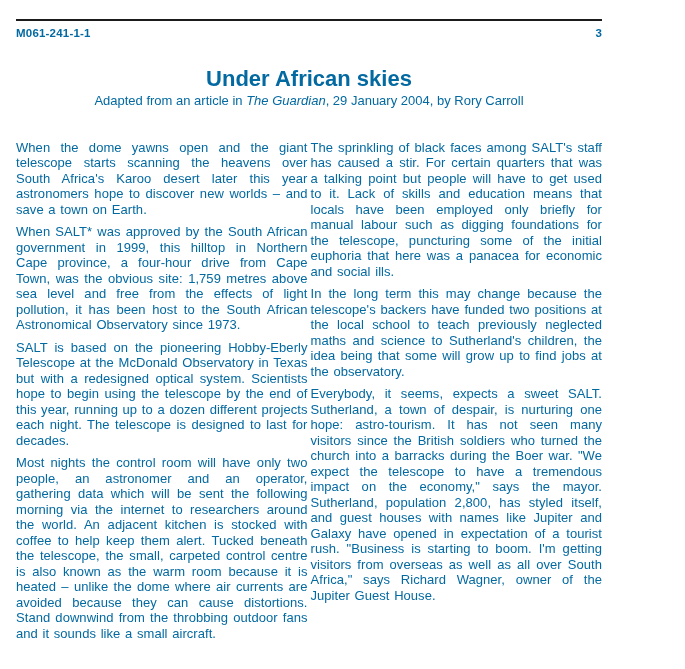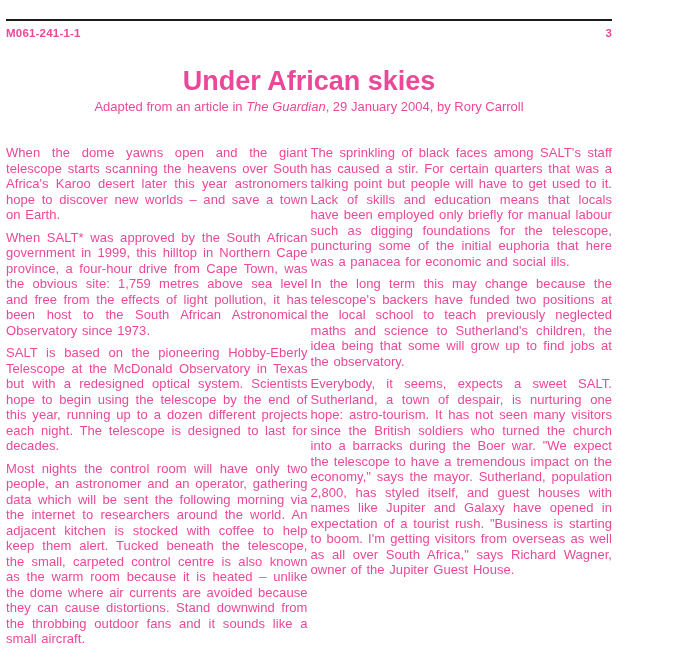--- a/index.html
+++ b/index.html
@@ -3,43 +3,43 @@
   <meta charset="utf-8">
   <style>
     * { margin: 0; padding: 0; box-sizing: border-box; }
     html, body { background: #ffffff; }
     .page {
       position: relative;
       width: 618px;
       height: 669px;
       background: #ffffff;
       font-family: "Liberation Sans", "DejaVu Sans", sans-serif;
-      color: #ec4899;
-      padding: 0 6px;
+      color: #0369a1;
+      padding: 0 16px;
       overflow: hidden;
     }
     .header-rule {
       margin-top: 19px;
       border-top: 2px solid #1b1b1b;
       width: 100%;
       height: 0;
     }
     .page-header {
       display: flex;
       justify-content: space-between;
       align-items: baseline;
       padding-top: 6px;
       font-size: 11.5px;
       font-weight: bold;
       letter-spacing: 0.2px;
     }
     .article-title {
       margin-top: 28px;
       text-align: center;
-      font-size: 27px;
+      font-size: 22px;
       font-weight: bold;
       line-height: 1.1;
     }
     .article-subtitle {
       margin-top: 2px;
       text-align: center;
       font-size: 13px;
       line-height: 1.2;
     }
     .article-subtitle .source { font-style: italic; }

